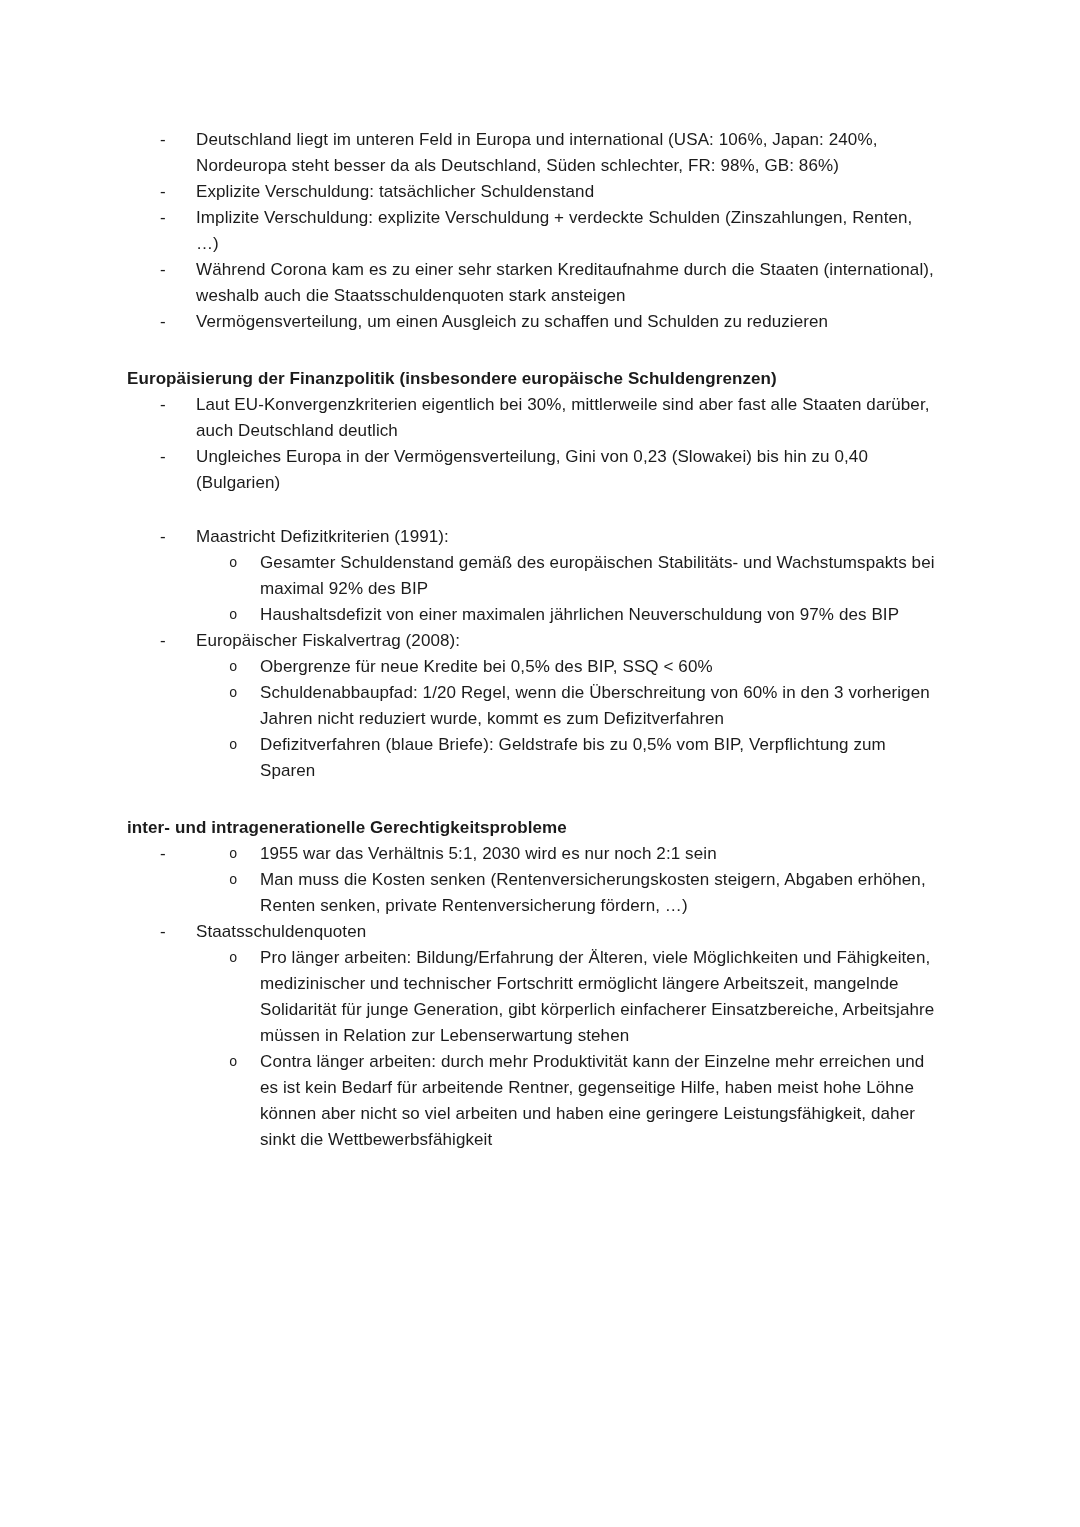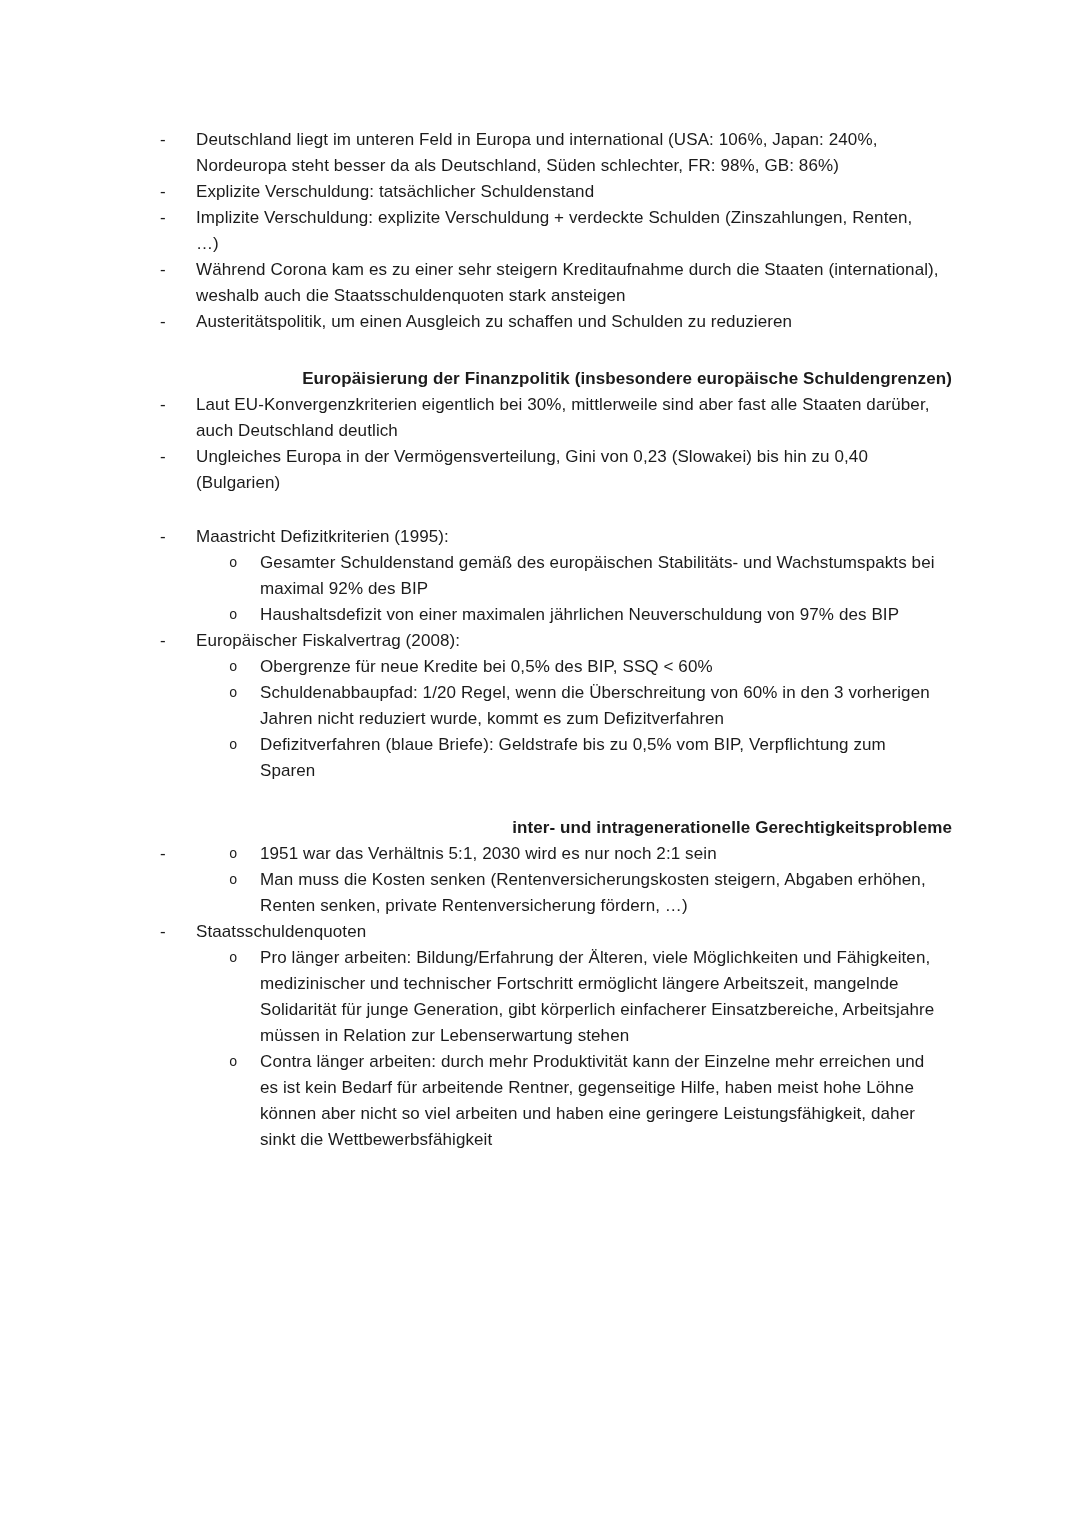--- a/index.html
+++ b/index.html
@@ -22,21 +22,20 @@
     overflow: hidden;
     background: #ffffff;
   }
   .section + .section { margin-top: 31px; }
   .heading {
     margin: 0;
     font-size: 17px;
     font-weight: 700;
     line-height: 26px;
     letter-spacing: 0.1px;
-    text-align: right;
   }
   .item {
     position: relative;
     font-size: 17px;
     line-height: 26px;
     letter-spacing: 0.1px;
   }
   .item.gap { margin-top: 28px; }
   .item.lvl1 { padding-left: 69px; width: 744px; }
   .item.lvl2 { padding-left: 133px; width: 684px; }
@@ -55,38 +54,38 @@
 </style>
 </head>
 <body>
 
 <div class="page">
   <div id="doc">
       <section class="section">
         <div class="item lvl1"><span class="bullet">-</span><span class="text">Deutschland liegt im unteren Feld in Europa und international (USA: 106%, Japan: 240%, Nordeuropa steht besser da als Deutschland, Süden schlechter, FR: 98%, GB: 86%)</span></div>
         <div class="item lvl1"><span class="bullet">-</span><span class="text">Explizite Verschuldung: tatsächlicher Schuldenstand</span></div>
         <div class="item lvl1"><span class="bullet">-</span><span class="text">Implizite Verschuldung: explizite Verschuldung + verdeckte Schulden (Zinszahlungen, Renten, …)</span></div>
-        <div class="item lvl1"><span class="bullet">-</span><span class="text">Während Corona kam es zu einer sehr steigern Kreditaufnahme durch die Staaten (international), weshalb auch die Staatsschuldenquoten stark ansteigen</span></div>
-        <div class="item lvl1"><span class="bullet">-</span><span class="text">Austeritätspolitik, um einen Ausgleich zu schaffen und Schulden zu reduzieren</span></div>
+        <div class="item lvl1"><span class="bullet">-</span><span class="text">Während Corona kam es zu einer sehr starken Kreditaufnahme durch die Staaten (international), weshalb auch die Staatsschuldenquoten stark ansteigen</span></div>
+        <div class="item lvl1"><span class="bullet">-</span><span class="text">Vermögensverteilung, um einen Ausgleich zu schaffen und Schulden zu reduzieren</span></div>
       </section>
       <section class="section">
         <h2 class="heading">Europäisierung der Finanzpolitik (insbesondere europäische Schuldengrenzen)</h2>
         <div class="item lvl1"><span class="bullet">-</span><span class="text">Laut EU-Konvergenzkriterien eigentlich bei 30%, mittlerweile sind aber fast alle Staaten darüber, auch Deutschland deutlich</span></div>
         <div class="item lvl1"><span class="bullet">-</span><span class="text">Ungleiches Europa in der Vermögensverteilung, Gini von 0,23 (Slowakei) bis hin zu 0,40 (Bulgarien)</span></div>
-        <div class="item lvl1 gap"><span class="bullet">-</span><span class="text">Maastricht Defizitkriterien (1995):</span></div>
+        <div class="item lvl1 gap"><span class="bullet">-</span><span class="text">Maastricht Defizitkriterien (1991):</span></div>
         <div class="item lvl2"><span class="bullet">o</span><span class="text">Gesamter Schuldenstand gemäß des europäischen Stabilitäts- und Wachstumspakts bei maximal 92% des BIP</span></div>
         <div class="item lvl2"><span class="bullet">o</span><span class="text">Haushaltsdefizit von einer maximalen jährlichen Neuverschuldung von 97% des BIP</span></div>
         <div class="item lvl1"><span class="bullet">-</span><span class="text">Europäischer Fiskalvertrag (2008):</span></div>
         <div class="item lvl2"><span class="bullet">o</span><span class="text">Obergrenze für neue Kredite bei 0,5% des BIP, SSQ &lt; 60%</span></div>
         <div class="item lvl2"><span class="bullet">o</span><span class="text">Schuldenabbaupfad: 1/20 Regel, wenn die Überschreitung von 60% in den 3 vorherigen Jahren nicht reduziert wurde, kommt es zum Defizitverfahren</span></div>
         <div class="item lvl2"><span class="bullet">o</span><span class="text">Defizitverfahren (blaue Briefe): Geldstrafe bis zu 0,5% vom BIP, Verpflichtung zum Sparen</span></div>
       </section>
       <section class="section">
         <h2 class="heading">inter- und intragenerationelle Gerechtigkeitsprobleme</h2>
         <div class="item lvl1"><span class="bullet">-</span></div>
-        <div class="item lvl2"><span class="bullet">o</span><span class="text">1951 war das Verhältnis 5:1, 2030 wird es nur noch 2:1 sein</span></div>
+        <div class="item lvl2"><span class="bullet">o</span><span class="text">1955 war das Verhältnis 5:1, 2030 wird es nur noch 2:1 sein</span></div>
         <div class="item lvl2"><span class="bullet">o</span><span class="text">Man muss die Kosten senken (Rentenversicherungskosten steigern, Abgaben erhöhen, Renten senken, private Rentenversicherung fördern, …)</span></div>
         <div class="item lvl1"><span class="bullet">-</span><span class="text">Staatsschuldenquoten</span></div>
         <div class="item lvl2"><span class="bullet">o</span><span class="text">Pro länger arbeiten: Bildung/Erfahrung der Älteren, viele Möglichkeiten und Fähigkeiten, medizinischer und technischer Fortschritt ermöglicht längere Arbeitszeit, mangelnde Solidarität für junge Generation, gibt körperlich einfacherer Einsatzbereiche, Arbeitsjahre müssen in Relation zur Lebenserwartung stehen</span></div>
         <div class="item lvl2"><span class="bullet">o</span><span class="text">Contra länger arbeiten: durch mehr Produktivität kann der Einzelne mehr erreichen und es ist kein Bedarf für arbeitende Rentner, gegenseitige Hilfe, haben meist hohe Löhne können aber nicht so viel arbeiten und haben eine geringere Leistungsfähigkeit, daher sinkt die Wettbewerbsfähigkeit</span></div>
       </section>
     </div>
 </div>
 
 </body></html>

